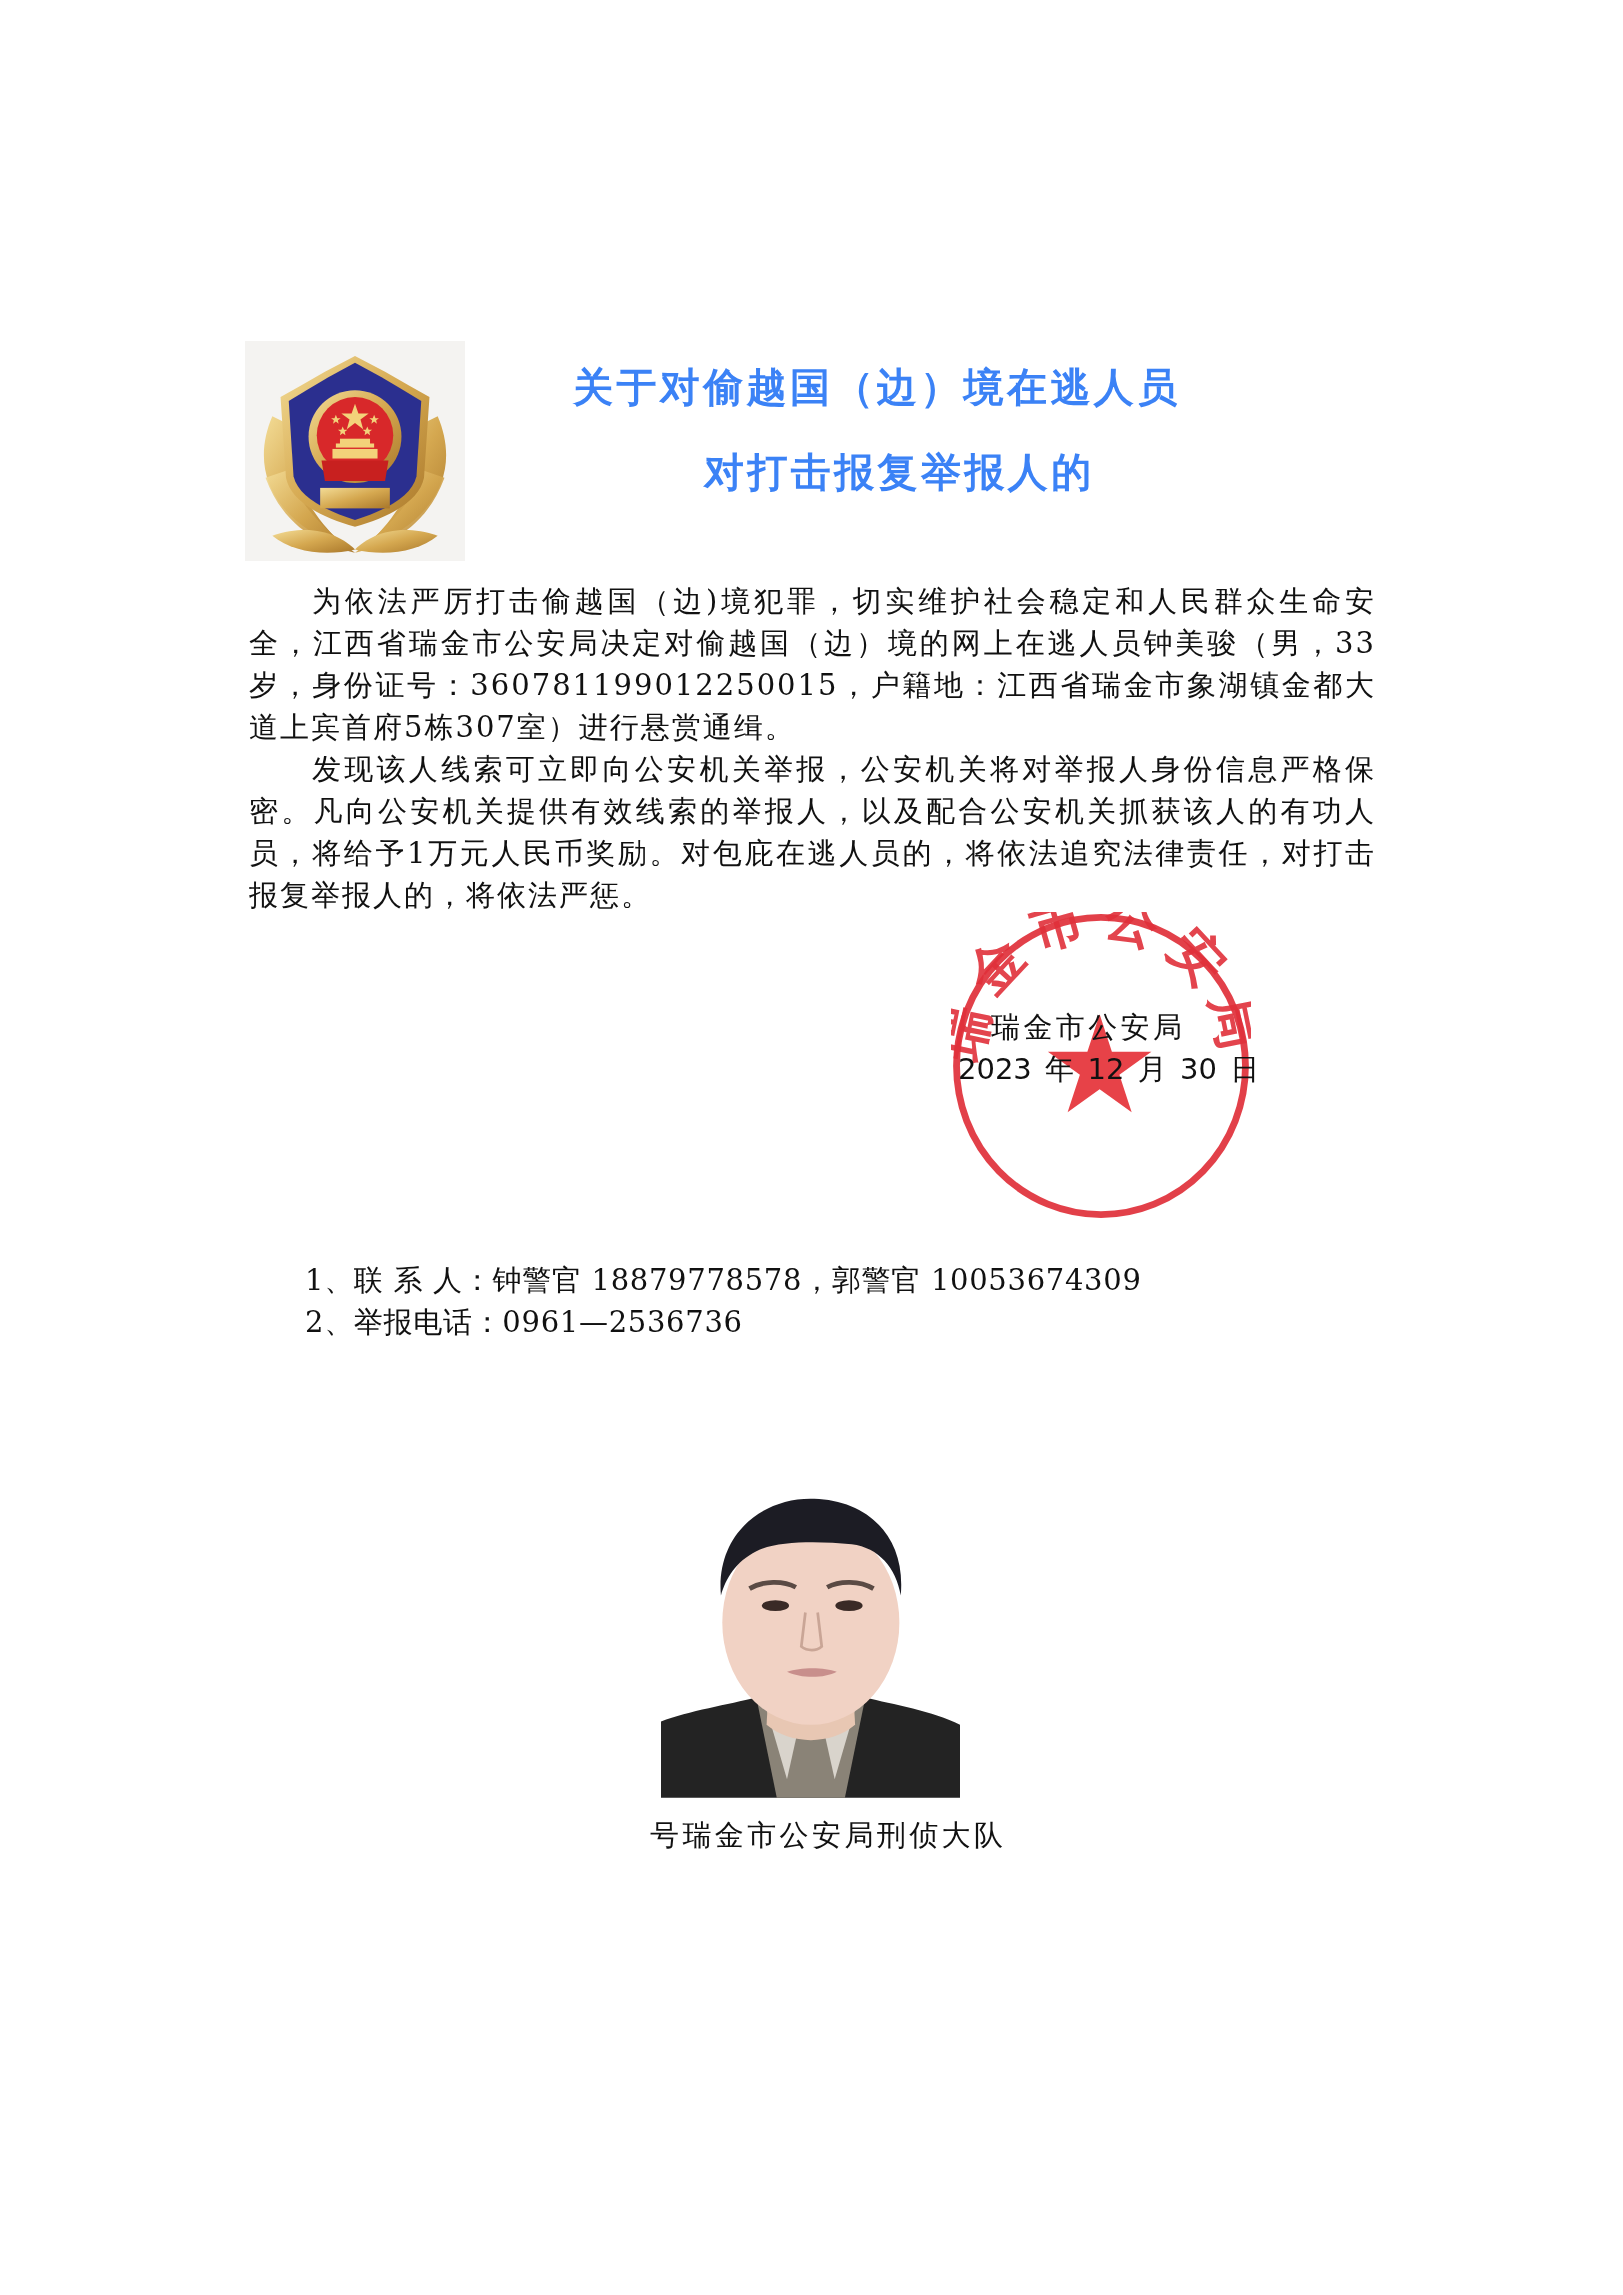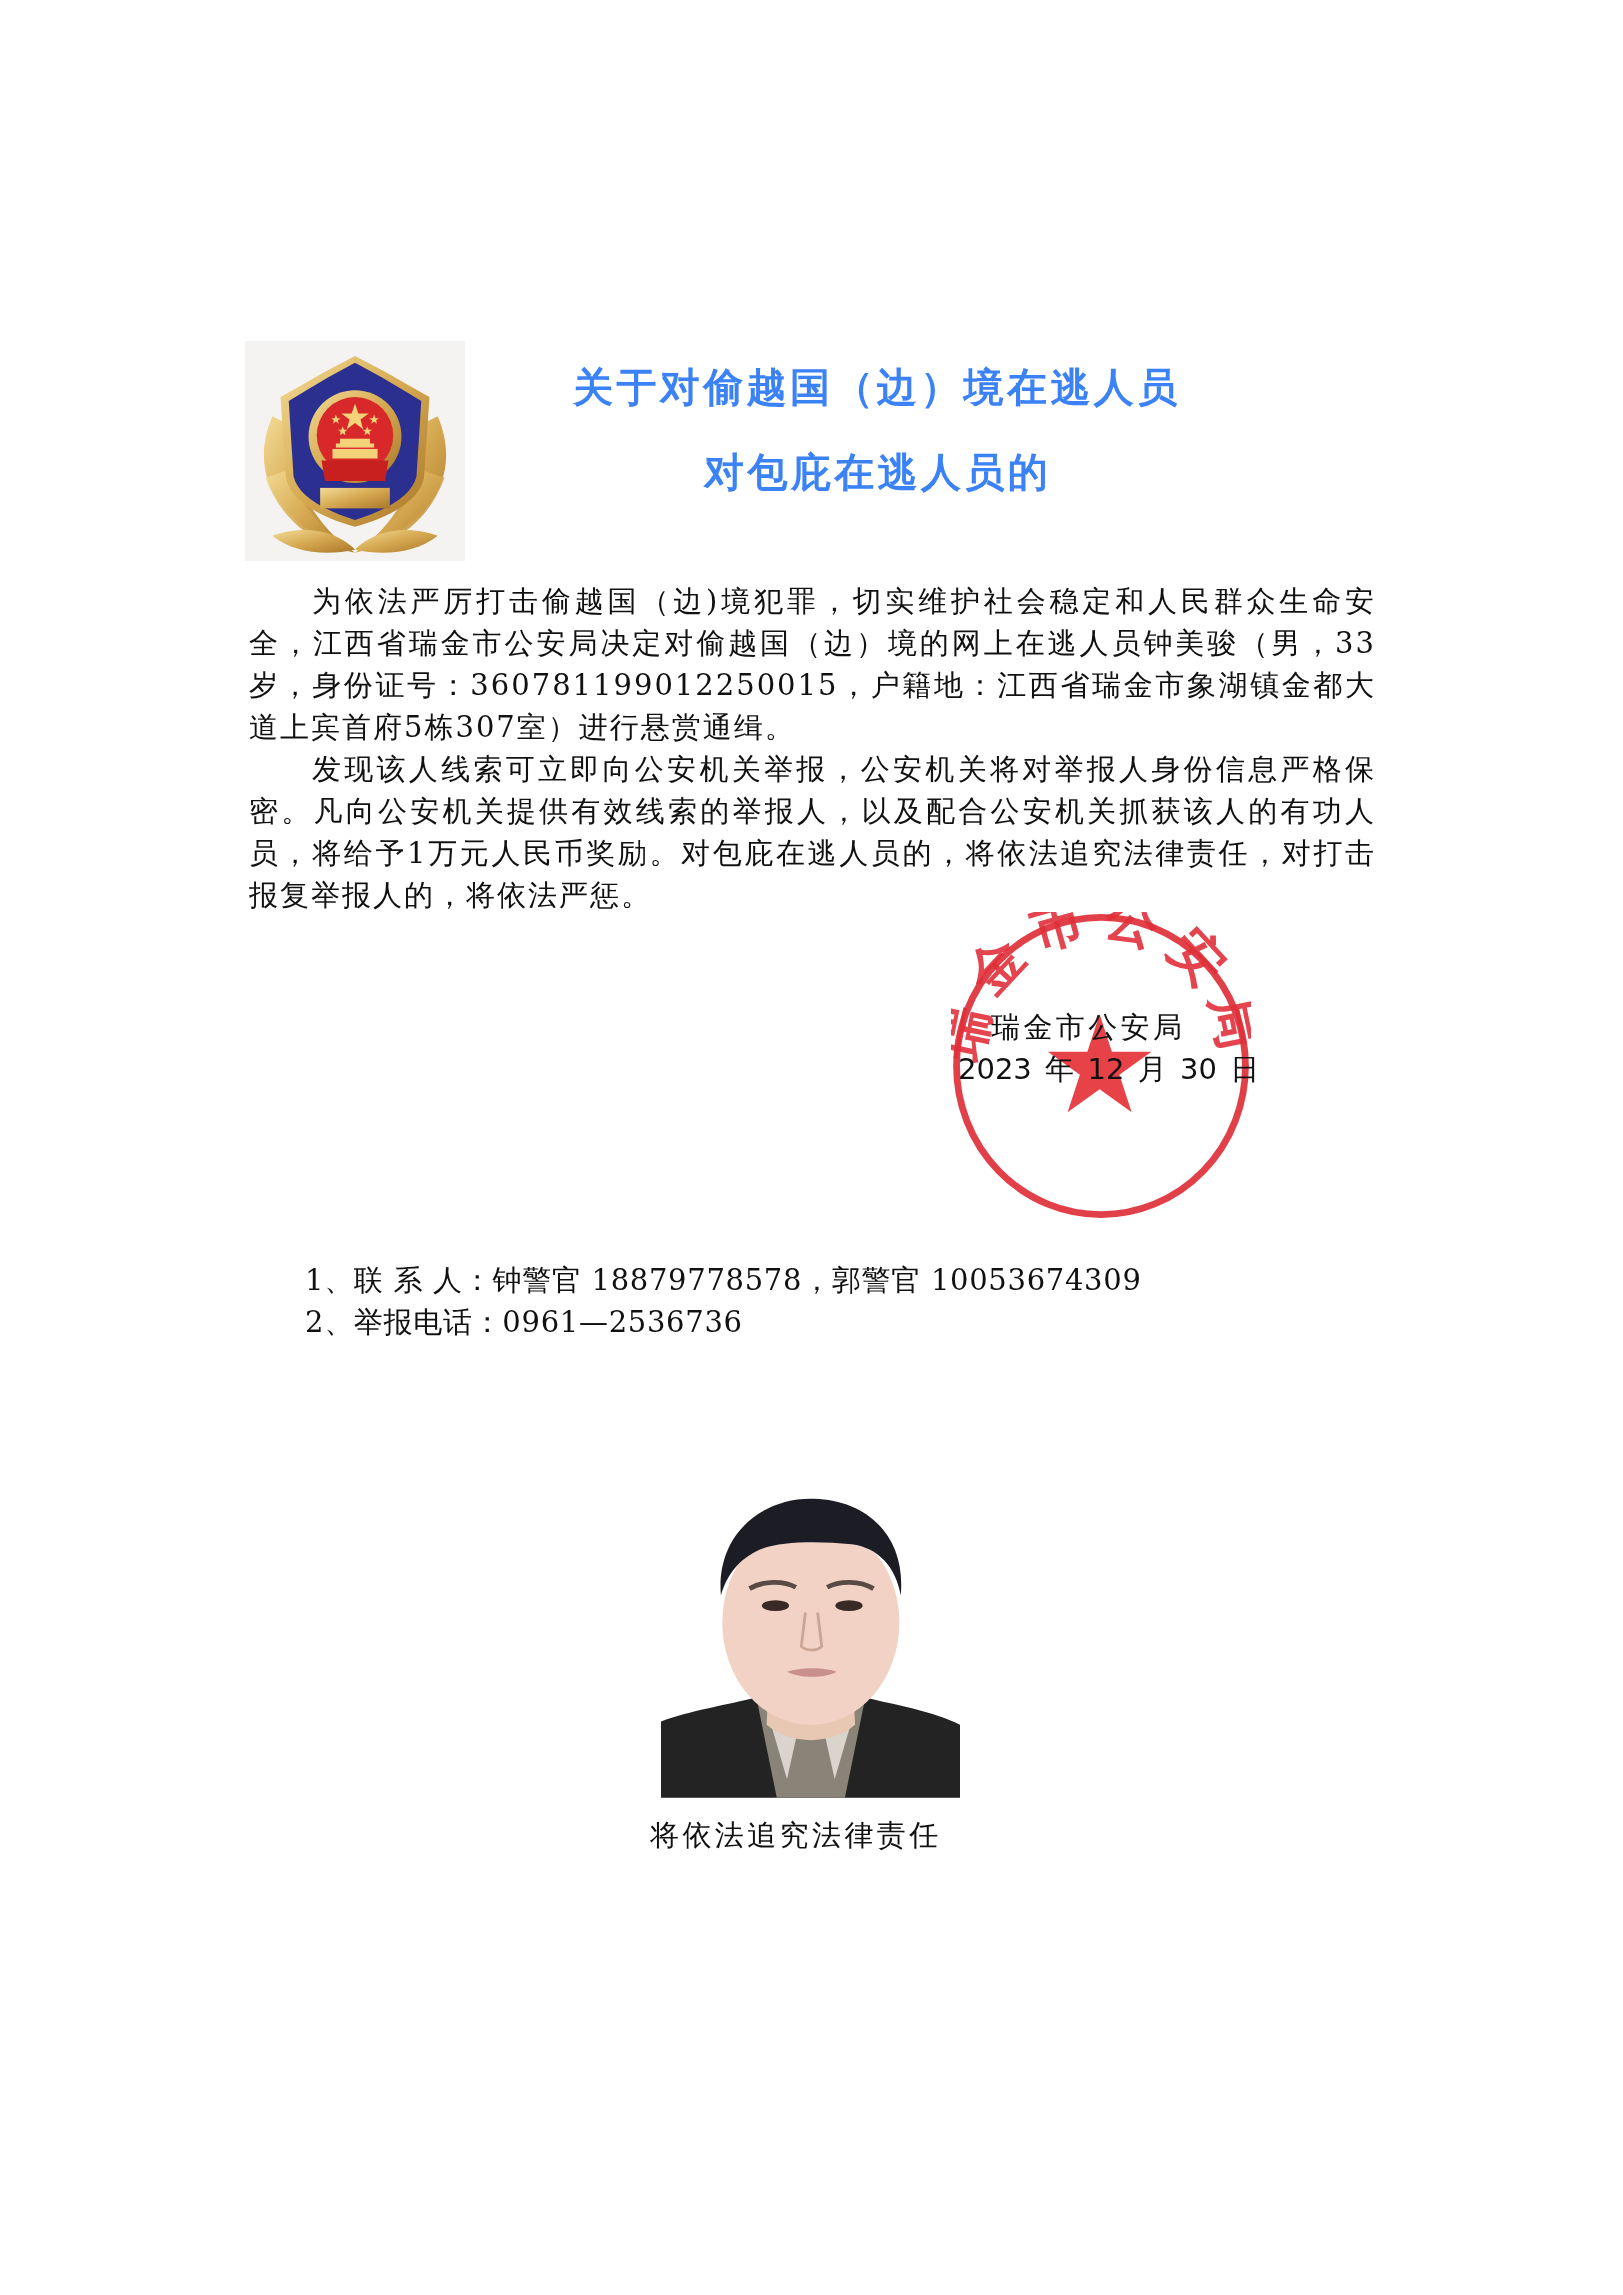--- a/index.html
+++ b/index.html
@@ -78,21 +78,21 @@
       <rect x="133" y="150" width="56" height="6"></rect>
       <rect x="139" y="143" width="44" height="8"></rect>
       <rect x="128" y="158" width="66" height="14"></rect>
     </g>
     <path d="M112 175 L210 175 L205 205 L117 205 Z" fill="#c8201f"></path>
     <rect x="110" y="215" width="102" height="30" fill="url(#gold)"></rect>
   </svg>
 </div>
 
 <div id="title1" class="title-line">关于对偷越国（边）境在逃人员</div>
-<div id="title2" class="title-line">对包庇在逃人员的</div>
+<div id="title2" class="title-line">对打击报复举报人的</div>
 
 <div id="body" class="abs">
   <p>为依法严厉打击偷越国（边)境犯罪，切实维护社会稳定和人民群众生命安全，江西省瑞金市公安局决定对偷越国（边）境的网上在逃人员钟美骏（男，33岁，身份证号：360781199012250015，户籍地：江西省瑞金市象湖镇金都大道上宾首府5栋307室）进行悬赏通缉。</p>
   <p>发现该人线索可立即向公安机关举报，公安机关将对举报人身份信息严格保密。凡向公安机关提供有效线索的举报人，以及配合公安机关抓获该人的有功人员，将给予1万元人民币奖励。对包庇在逃人员的，将依法追究法律责任，对打击报复举报人的，将依法严惩。</p>
 </div>
 
 <div id="seal" class="abs">
   <svg viewBox="0 0 440 452" xmlns="http://www.w3.org/2000/svg">
     <defs>
       <path id="sealArc" d="M70 300 A175 175 0 1 1 370 300"></path>
@@ -138,14 +138,14 @@
 
     <ellipse cx="168" cy="165" rx="20" ry="8" fill="#3a2a26"></ellipse>
     <ellipse cx="276" cy="165" rx="20" ry="8" fill="#3a2a26"></ellipse>
 
     <path d="M212 175 L206 225 C215 232 228 232 236 225 L230 175" stroke="#c9a596" stroke-width="4" fill="none"></path>
 
     <path d="M185 262 C205 255 240 255 258 262 C240 272 205 272 185 262 Z" fill="#c88f8c"></path>
   </svg>
 </div>
 
-<div id="caption" class="abs">将依法追究法律责任</div>
+<div id="caption" class="abs">号瑞金市公安局刑侦大队</div>
 
 
 </body></html>

